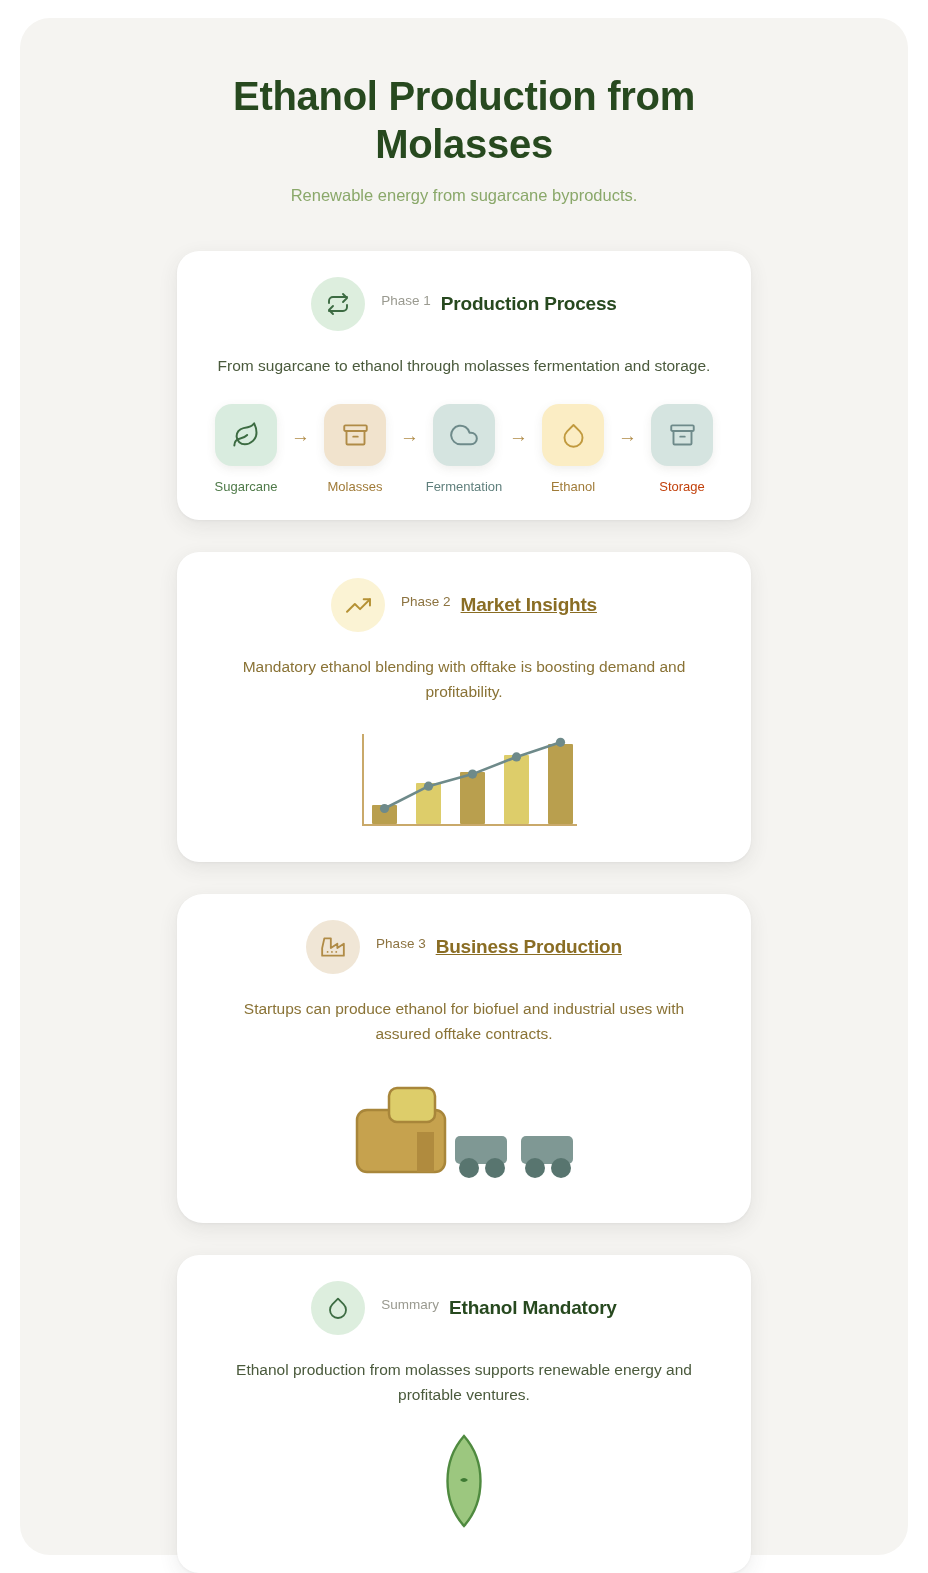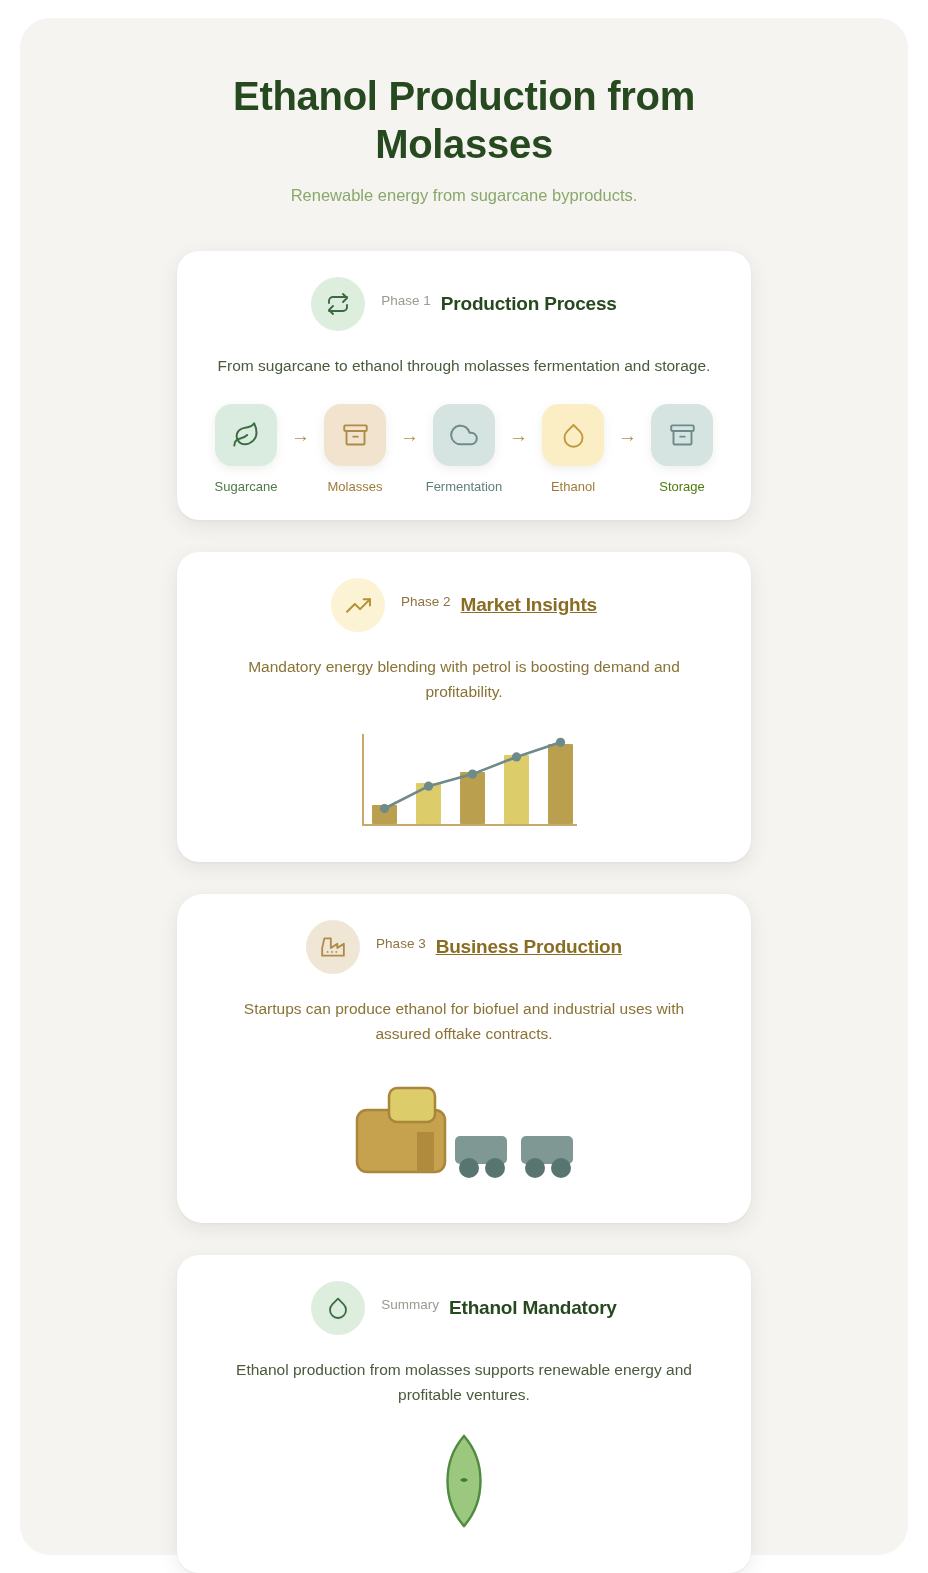--- a/index.html
+++ b/index.html
@@ -238,40 +238,40 @@
             <div class="arrow">→</div>
 
             <div class="flow-step">
               <div class="tile" style="background:#d5e4e0">
                 <svg width="27" height="27" viewBox="0 0 24 24" fill="none" stroke="#6e8a8a" stroke-width="1.7" stroke-linecap="round" stroke-linejoin="round">
                   <rect x="2" y="3" width="20" height="5" rx="1"></rect>
                   <path d="M4 8v11a1 1 0 0 0 1 1h14a1 1 0 0 0 1-1V8"></path>
                   <line x1="10" y1="13" x2="14" y2="13"></line>
                 </svg>
               </div>
-              <div class="flow-label" style="color:#4d7c0f">Storage</div>
+              <div class="flow-label" style="color:#c2410c">Storage</div>
             </div>
 
           </div>
         </div>
 
         <div class="card" style="padding-bottom:28px;">
           <div class="card-head">
             <div class="badge badge-yellow">
               <svg width="25" height="25" viewBox="0 0 24 24" fill="none" stroke="#b59134" stroke-width="1.9" stroke-linecap="round" stroke-linejoin="round">
                 <polyline points="23 6 13.5 15.5 8.5 10.5 1 18"></polyline>
                 <polyline points="17 6 23 6 23 12"></polyline>
               </svg>
             </div>
             <div class="head-text">
               <div class="eyebrow gold">Phase 2</div>
               <div class="card-title gold">Market Insights</div>
             </div>
           </div>
-          <div class="card-desc gold" style="max-width:480px;margin-left:auto;margin-right:auto;">Mandatory energy blending with petrol is boosting demand and profitability.</div>
+          <div class="card-desc gold" style="max-width:480px;margin-left:auto;margin-right:auto;">Mandatory ethanol blending with offtake is boosting demand and profitability.</div>
 
           <div class="chart-wrap">
             <div class="chart" id="chart-root">
               <div class="axis-y"></div>
               <div class="axis-x"></div>
               <div class="bars" id="chart-bars">
                   <div class="bar" style="height: 18.92px; background: rgb(185, 159, 78);"></div>
                   <div class="bar" style="height: 41.28px; background: rgb(221, 205, 106);"></div>
                   <div class="bar" style="height: 51.6px; background: rgb(185, 159, 78);"></div>
                   <div class="bar" style="height: 68.8px; background: rgb(221, 205, 106);"></div>

